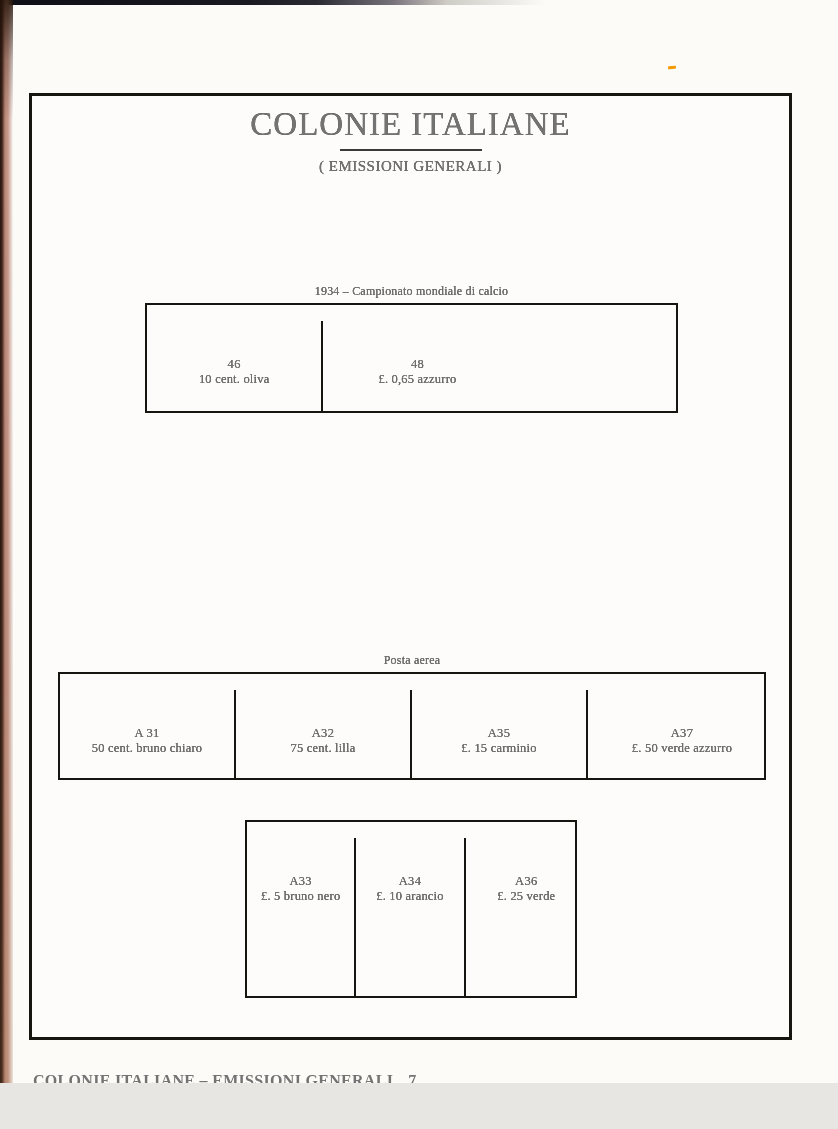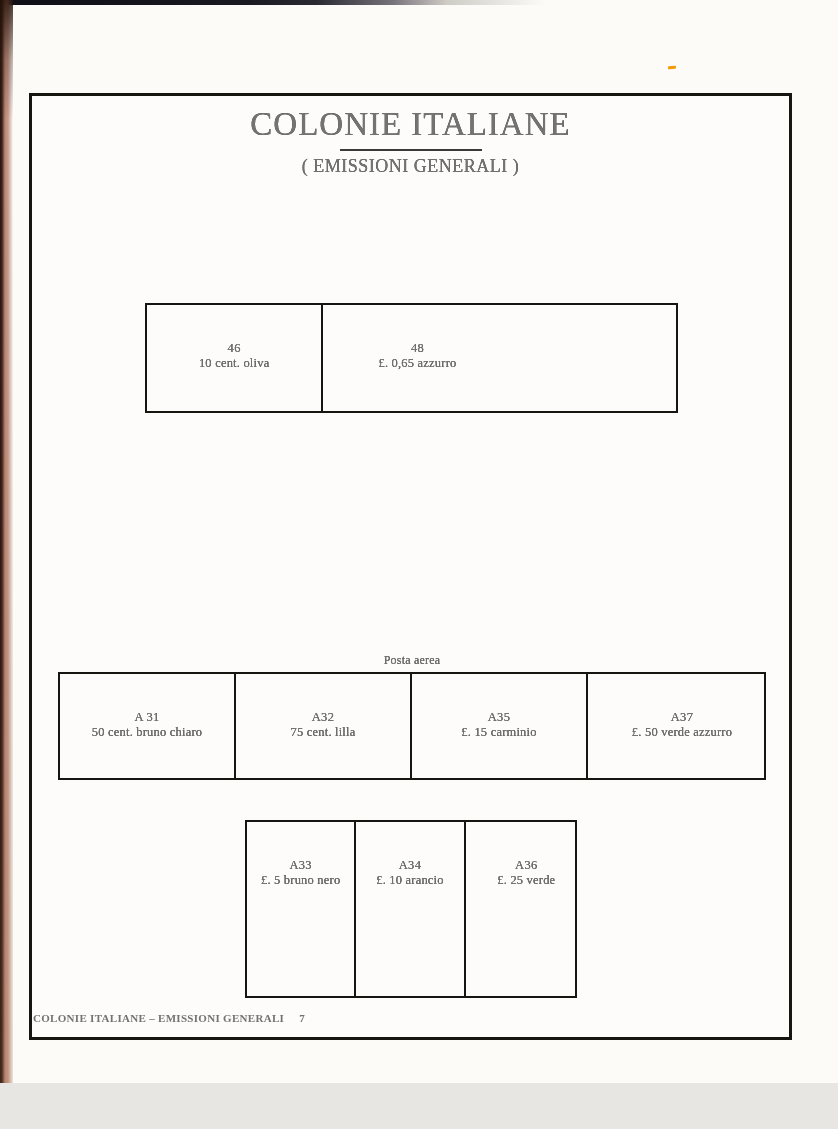--- a/index.html
+++ b/index.html
@@ -36,47 +36,47 @@
     position:absolute;left:29px;top:93px;width:763px;height:947px;
     border:3px solid #17150f;box-sizing:border-box;background:#fdfcfa;
   }
   .ink{text-shadow:0 0 .6px rgba(25,22,18,.9);}
   
   .title-wrap{position:absolute;left:0;right:0;top:10px;text-align:center;}
   .title{
     font-size:33px;line-height:36px;font-weight:400;letter-spacing:1px;margin:0;
   }
   .rule{display:block;width:142px;height:2px;background:#3a3a3a;margin:7px auto 3px auto;}
-  .subtitle{font-size:18px;line-height:24px;letter-spacing:.5px;}
+  .subtitle{font-size:15px;line-height:24px;letter-spacing:.5px;}
   
   .group-header{
     position:absolute;text-align:center;font-size:12px;line-height:14px;letter-spacing:.2px;
   }
   .g1-header{left:113px;top:188px;width:533px;}
   .g2-header{left:26px;top:557px;width:708px;}
   .stamp-row{
     position:absolute;display:grid;
     border:2px solid #17150f;box-sizing:border-box;background:#fdfcfa;
   }
   .row-1934a{left:113px;top:207px;width:533px;height:110px;grid-template-columns:1fr 1fr 1fr;}
   .row-1934b{left:265px;top:344px;width:224px;height:177px;grid-template-columns:1fr 1fr;}
   .row-aereaa{left:26px;top:576px;width:708px;height:108px;grid-template-columns:1fr 1fr 1fr 1fr;}
   .row-aereab{left:213px;top:724px;width:332px;height:178px;grid-template-columns:1fr 1fr 1fr;}
   .cell{
     border-right:2px solid #17150f;
     padding-top:36px;text-align:center;box-sizing:border-box;
-    font-size:12.5px;line-height:15px;
+    font-size:12.5px;line-height:15px;margin-top:16px;
   }
   .cell:last-child{border-right:none;padding-left:12px;}
   .cell .num{letter-spacing:.3px;}
   .cell .desc{letter-spacing:.2px;}
   
   .footer{
-    position:absolute;left:33px;top:1012px;
-    font-size:11px;font-weight:700;letter-spacing:.3px;white-space:nowrap;text-align:center;
+    position:absolute;left:33px;top:1072px;
+    font-size:16px;font-weight:700;letter-spacing:.3px;white-space:nowrap;text-align:center;
   }
   .footer .pnum{margin-left:15px;}
 </style>
 </head>
 <body>
 
 <div class="page">
 
   <div class="top-edge"></div>
   <div class="binding"></div>
@@ -85,20 +85,21 @@
   <div class="speck s2"></div>
 
   <div class="frame">
 
     <div class="title-wrap">
       <div class="title ink">COLONIE ITALIANE</div>
       <span class="rule"></span>
       <div class="subtitle ink">( EMISSIONI GENERALI )</div>
     </div>
 
+    <div class="group-header g1-header ink">1934 – Campionato mondiale di calcio</div>
 
     <div class="stamp-row row-1934a">
       <div class="cell ink">
         <div class="num">46</div>
         <div class="desc">10 cent. oliva</div>
       </div>
       <div class="cell ink">
         <div class="num">48</div>
         <div class="desc">£. 0,65 azzurro</div>
       </div>

